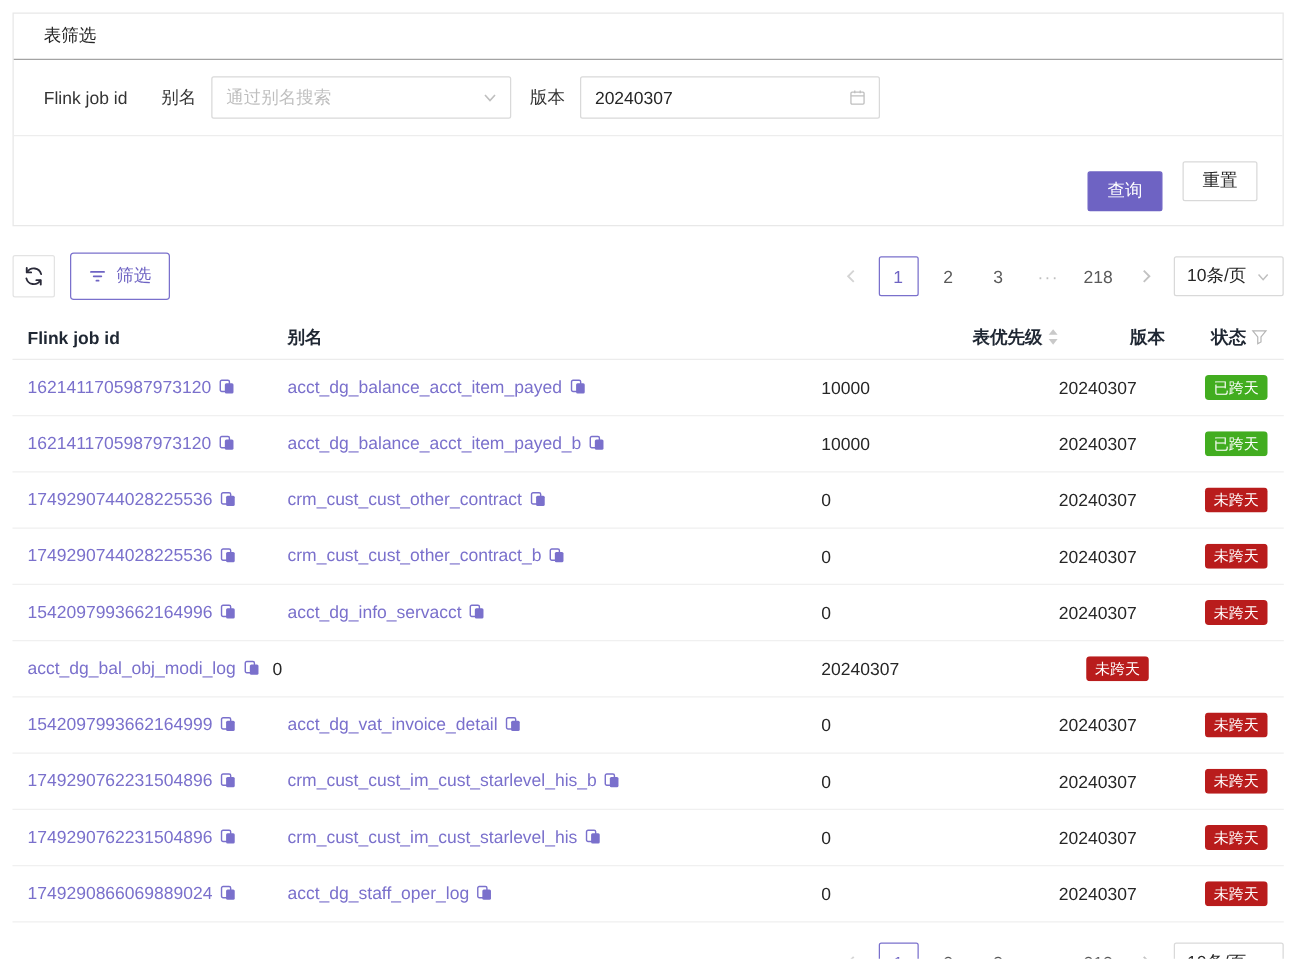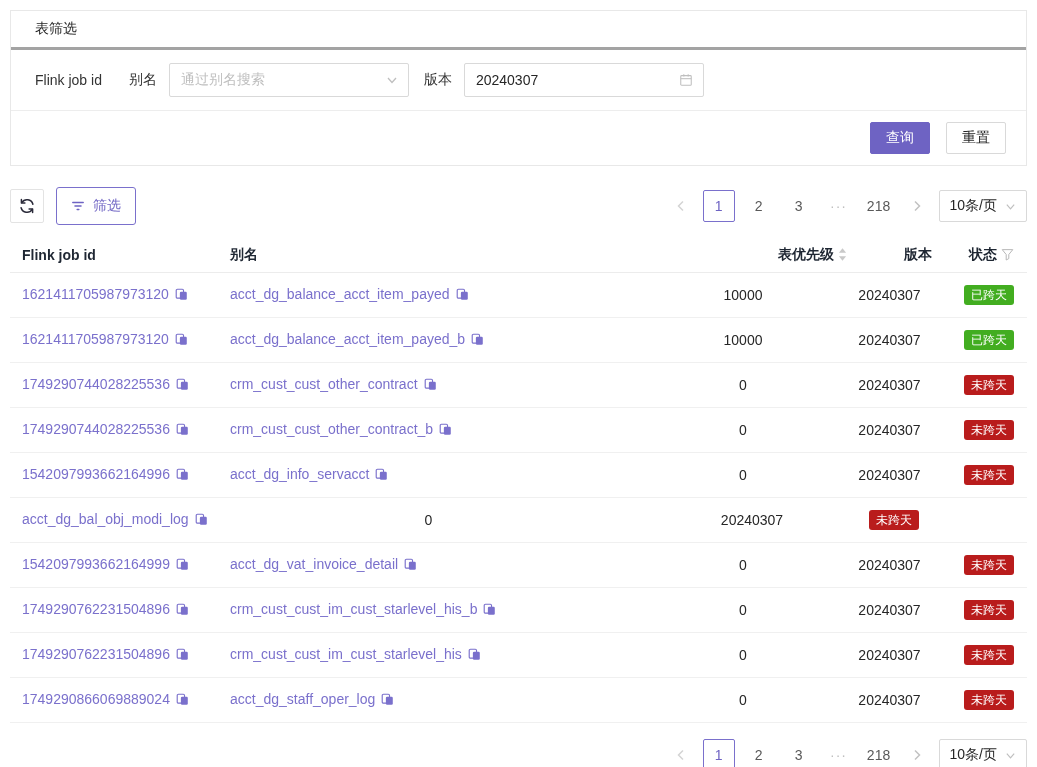--- a/index.html
+++ b/index.html
@@ -1,37 +1,37 @@
 <!DOCTYPE html>
 <html><head>
 <meta charset="utf-8">
 <style>
   * { box-sizing: border-box; margin: 0; padding: 0; }
   html,body { width:1037px; height:767px; background:#fff; overflow:hidden;
     font-family:"Liberation Sans","DejaVu Sans",sans-serif; font-size:14px; color:#262626; }
 
   
   .card { margin:10px 10px 0; border:1px solid #e8e8e8; background:#fff; }
-  .card-header { padding:9px 24px; border-bottom:3px solid #a3a3a3; font-size:14px; color:#262626;font-family:Liberation Serif, serif; }
+  .card-header { padding:9px 24px; border-bottom:1px solid #a3a3a3; font-size:14px; color:#262626;font-family:Liberation Serif, serif; }
   .card-body { display:flex; align-items:center; padding:13px 24px; }
   .field { display:flex; align-items:center; }
   .field + .field { margin-left:15px; }
   .field-label { margin-right:12px; color:#333; white-space:nowrap; }
   .control { position:relative; width:240px; height:34px; border:1px solid #d9d9d9; border-radius:2px;
     display:flex; align-items:center; padding:0 30px 0 11px; background:#fff; cursor:pointer; }
   .placeholder { color:#bfbfbf; overflow:hidden; white-space:nowrap; }
   .control .suffix-icon { position:absolute; right:10px; top:50%; transform:translateY(-50%);
     display:flex; color:#bfbfbf; }
   .date-input { width:100%; border:none; outline:none; font-size:14px; color:#262626;
     font-family:inherit; background:transparent; }
   .card-footer { display:flex; justify-content:flex-end; align-items:center; gap:16px;
     padding:11px 20px; border-top:1px solid #ededed; }
   .btn { height:32px; padding:0 15px; border-radius:2px; font-size:14px; cursor:pointer;
     font-family:inherit; display:inline-flex; align-items:center; }
-  .btn-primary { background:#6e63c3; border:1px solid #6e63c3; color:#fff; }
+  .btn-primary { background:#6e63c3; border:1px solid #6e63c3; color:#fff;margin-top:17px; }
   .btn-default { background:#fff; border:1px solid #d9d9d9; color:#262626; }
 
   
   .toolbar { margin:21px 10px 0; display:flex; align-items:center; }
   .icon-btn { width:34px; height:34px; border:1px solid #e3e3e3; border-radius:2px; background:#fff;
     display:flex; align-items:center; justify-content:center; color:#2b2b3a; cursor:pointer; }
   .filter-btn { margin-left:12px; height:38px; padding:0 14px; border:1px solid #7a70cc; border-radius:3px;
     background:#fff; color:#6e63c3; font-size:14px; display:flex; align-items:center; gap:8px; cursor:pointer;
     font-family:inherit; }
   .summary { margin-left:16px; color:#262626; white-space:nowrap; }
@@ -53,21 +53,21 @@
   .page-size { height:32px; border:1px solid #d9d9d9; border-radius:2px; background:#fff;
     display:flex; align-items:center; gap:8px; padding:0 10px; color:#262626; cursor:pointer; }
   .page-size .chev { color:#bfbfbf; display:flex; }
 
   
   .table { margin:12px 10px 0; }
   .trow { display:grid; grid-template-columns:208px 1fr 190px 85px 95px; align-items:center; }
   .thead { height:36px; border-bottom:1px solid #ececec; font-weight:bold; color:#1f2733; }
   .tbody-row { height:45px; border-bottom:1px solid #f0f0f0; }
   .cell { padding:0 0 0 12px; white-space:nowrap; overflow:hidden; }
-  .cell.right { text-align:center; padding:0; }
+  .cell.right { text-align:left; padding:0; }
   .head-right { display:flex; justify-content:flex-end; align-items:center; gap:4px; padding:0; }
   .sorter { display:flex; flex-direction:column; gap:1px; color:#c9c9c9; }
   .funnel { color:#b5b5b5; display:flex; cursor:pointer; }
   .link { color:#7a70cc; text-decoration:none; cursor:pointer; }
   .copy-btn { background:none; border:none; padding:0; margin-left:6px; color:#7a70cc;
     cursor:pointer; vertical-align:-2px; }
   .cell-status { display:flex; justify-content:flex-end; padding-right:13px; }
   .badge { color:#fff; font-size:12px; line-height:20px; padding:0 7px; border-radius:3px; }
   .badge-green { background:#42ad20; }
   .badge-red { background:#b91c1c; }

